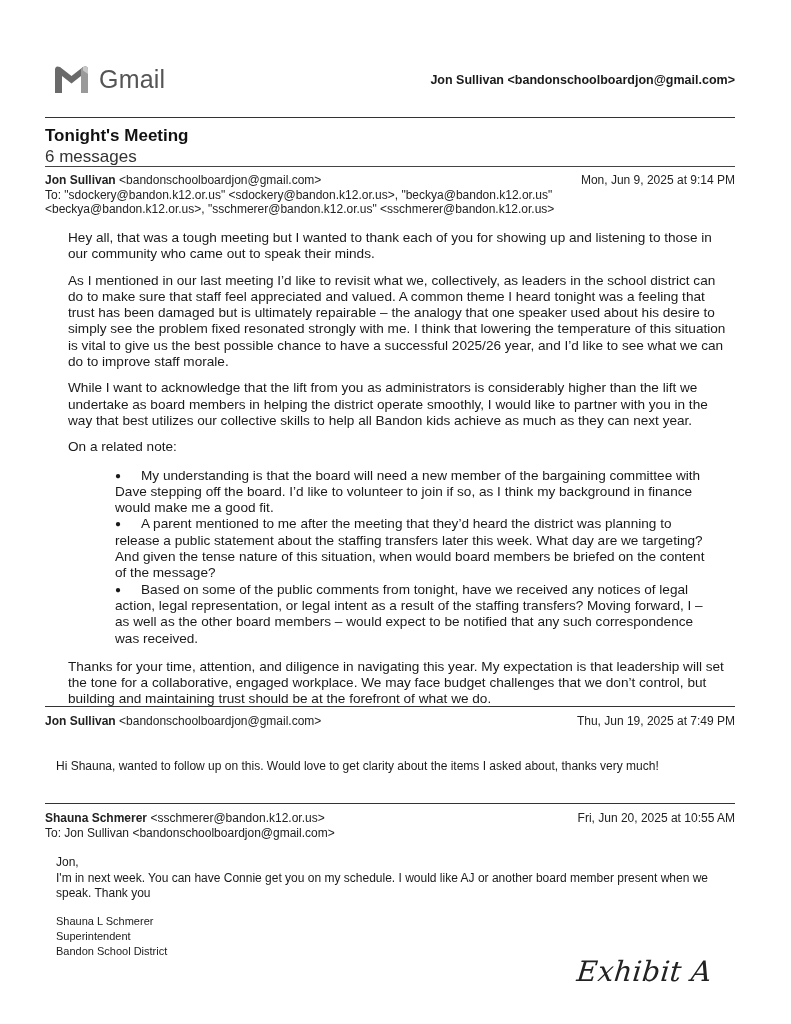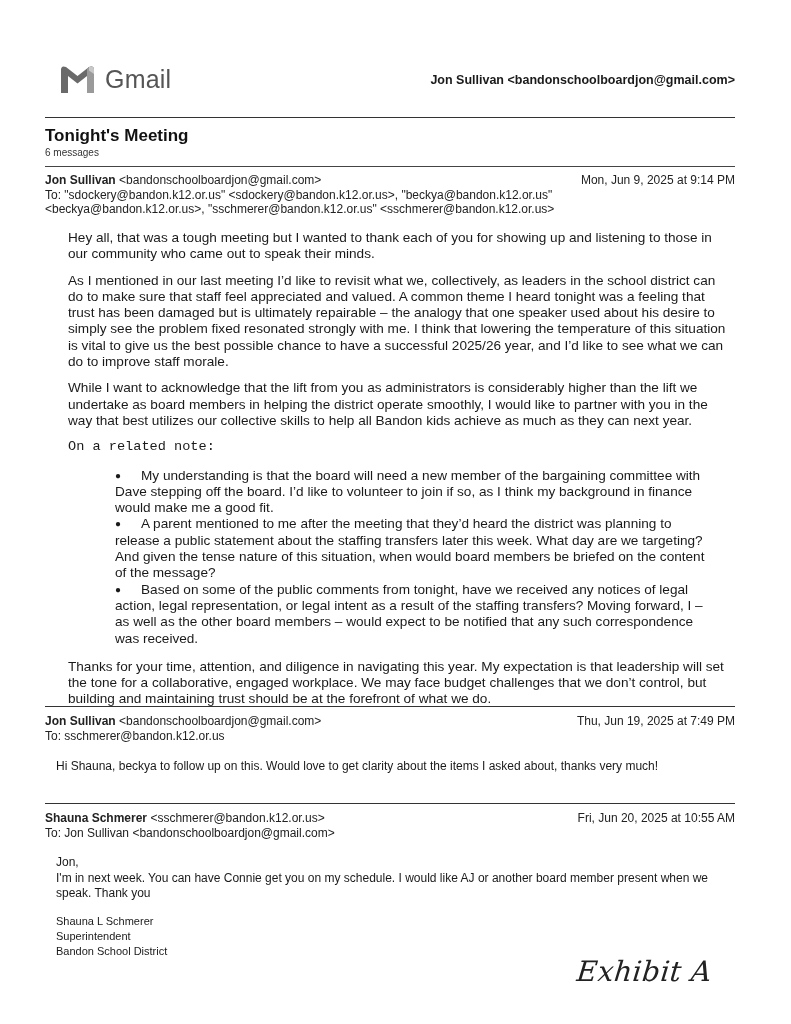--- a/index.html
+++ b/index.html
@@ -23,21 +23,21 @@
     }
     .top-bar {
       position: absolute;
       top: 62px;
       left: 0;
       width: 690px;
       height: 40px;
     }
     .logo {
       position: absolute;
-      left: 14px;
+      left: 8px;
       top: 2px;
       display: flex;
       align-items: center;
     }
     .logo svg { display: block; }
     .logo-text {
       font-size: 25px;
       color: #555;
       margin-left: 9px;
       letter-spacing: 0.2px;
@@ -65,21 +65,21 @@
       top: 126px;
       left: 0;
       font-size: 17px;
       font-weight: bold;
       color: #111;
     }
     .thread-count {
       position: absolute;
       top: 147px;
       left: 0;
-      font-size: 10px;
+      font-size: 17px;
       color: #333;
     }
     .msg-header {
       position: absolute;
       left: 0;
       width: 690px;
       font-size: 12px;
       line-height: 14.5px;
       color: #222;
     }
@@ -185,42 +185,41 @@
     </div>
     <div class="date">Mon, Jun 9, 2025 at 9:14 PM</div>
     <div>To: "sdockery@bandon.k12.or.us" &lt;sdockery@bandon.k12.or.us&gt;, "beckya@bandon.k12.or.us"</div>
     <div>&lt;beckya@bandon.k12.or.us&gt;, "sschmerer@bandon.k12.or.us" &lt;sschmerer@bandon.k12.or.us&gt;</div>
   </div>
 
   <div class="msg-body" style="top:230px;">
     <p>Hey all, that was a tough meeting but I wanted to thank each of you for showing up and listening to those in our community who came out to speak their minds.</p>
     <p>As I mentioned in our last meeting I’d like to revisit what we, collectively, as leaders in the school district can do to make sure that staff feel appreciated and valued. A common theme I heard tonight was a feeling that trust has been damaged but is ultimately repairable – the analogy that one speaker used about his desire to simply see the problem fixed resonated strongly with me. I think that lowering the temperature of this situation is vital to give us the best possible chance to have a successful 2025/26 year, and I’d like to see what we can do to improve staff morale.</p>
     <p>While I want to acknowledge that the lift from you as administrators is considerably higher than the lift we undertake as board members in helping the district operate smoothly, I would like to partner with you in the way that best utilizes our collective skills to help all Bandon kids achieve as much as they can next year.</p>
-    <p style="margin-bottom:8px;font-family:Liberation Mono, monospace;">On a related note:</p>
+    <p style="margin-bottom:8px;">On a related note:</p>
     <ul class="bullets" style="margin-bottom:12px;">
       <li><span class="bullet-dot">●</span><span>My understanding is that the board will need a new member of the bargaining committee with Dave stepping off the board. I’d like to volunteer to join if so, as I think my background in finance would make me a good fit.</span></li>
       <li><span class="bullet-dot">●</span><span>A parent mentioned to me after the meeting that they’d heard the district was planning to release a public statement about the staffing transfers later this week. What day are we targeting? And given the tense nature of this situation, when would board members be briefed on the content of the message?</span></li>
       <li><span class="bullet-dot">●</span><span>Based on some of the public comments from tonight, have we received any notices of legal action, legal representation, or legal intent as a result of the staffing transfers? Moving forward, I – as well as the other board members – would expect to be notified that any such correspondence was received.</span></li>
     </ul>
     <p>Thanks for your time, attention, and diligence in navigating this year. My expectation is that leadership will set the tone for a collaborative, engaged workplace. We may face budget challenges that we don’t control, but building and maintaining trust should be at the forefront of what we do.</p>
   </div>
 
   <div class="rule thick" style="top:706px;"></div>
 
   <div class="msg-header" style="top:714px;">
     <div>
       <span class="sender-name">Jon Sullivan</span>
       <span>&lt;bandonschoolboardjon@gmail.com&gt;</span>
     </div>
     <div class="date">Thu, Jun 19, 2025 at 7:49 PM</div>
-    <div>To: sschmerer@bandon.k12.or.us</div>
   </div>
 
   <div class="small-body" style="top:759px;">
-    <div>Hi Shauna, beckya to follow up on this. Would love to get clarity about the items I asked about, thanks very much!</div>
+    <div>Hi Shauna, wanted to follow up on this. Would love to get clarity about the items I asked about, thanks very much!</div>
   </div>
 
   <div class="rule thick" style="top:803px;"></div>
 
   <div class="msg-header" style="top:811px;">
     <div>
       <span class="sender-name">Shauna Schmerer</span>
       <span>&lt;sschmerer@bandon.k12.or.us&gt;</span>
     </div>
     <div class="date">Fri, Jun 20, 2025 at 10:55 AM</div>

